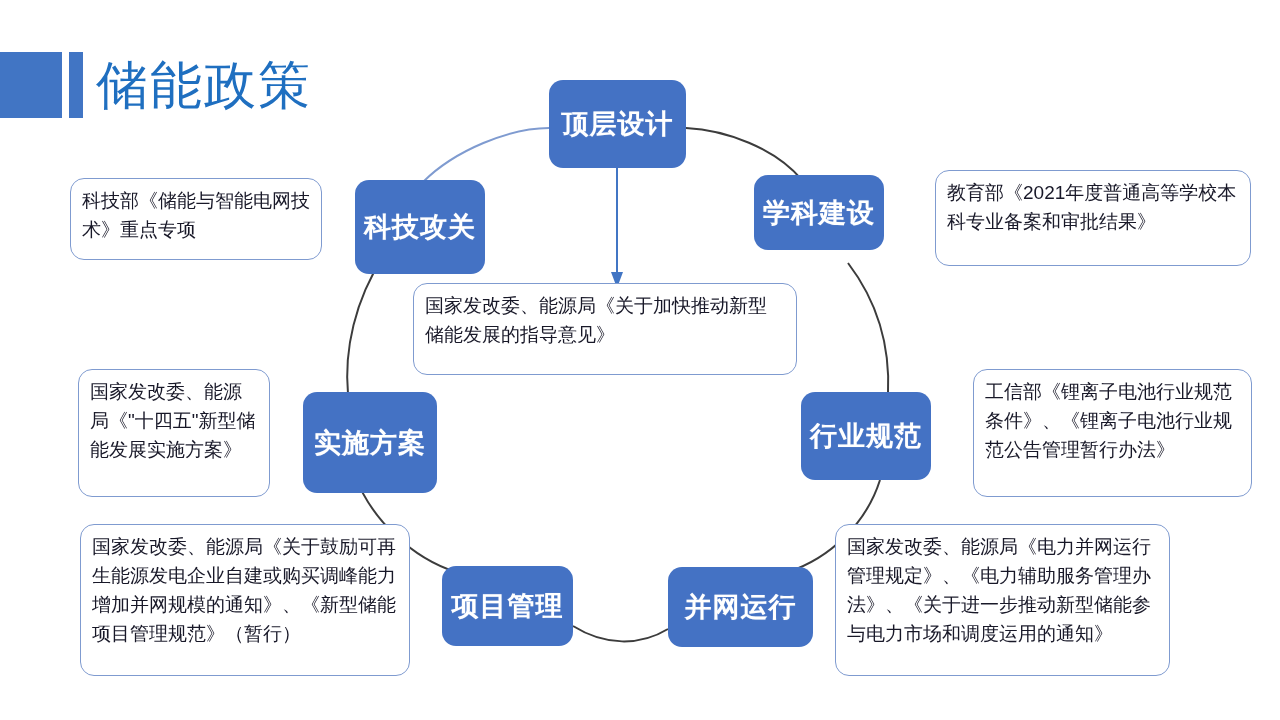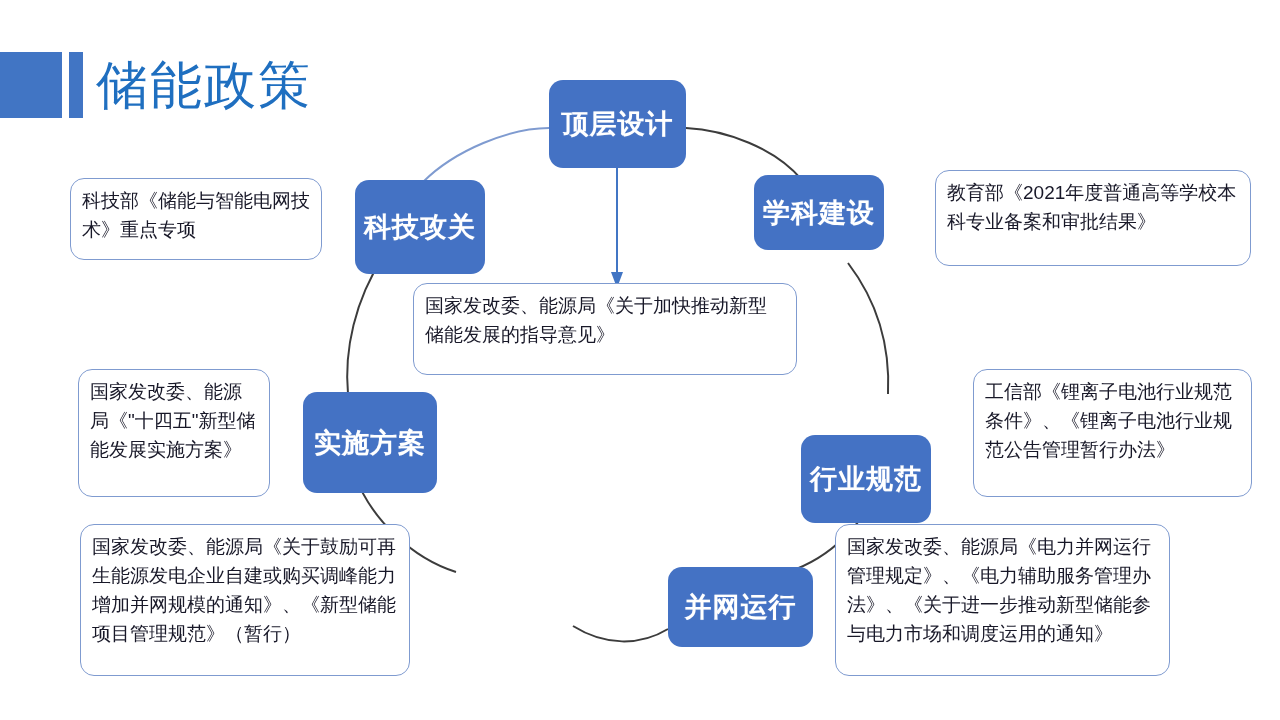--- a/index.html
+++ b/index.html
@@ -74,21 +74,21 @@
     text-align: center;
     box-sizing: border-box;
     padding: 4px 8px;
     letter-spacing: 1px;
     text-shadow: 0 0 1px rgba(255,255,255,0.35);
   }
 
   .node-top        { left: 549px; top: 80px;  width: 137px; height: 88px; }
   .node-discipline { left: 754px; top: 175px; width: 130px; height: 75px; }
   .node-tech       { left: 355px; top: 180px; width: 130px; height: 94px; }
-  .node-standard   { left: 801px; top: 392px; width: 130px; height: 88px; margin-top: 43px; }
+  .node-standard   { left: 801px; top: 392px; width: 130px; height: 88px; }
   .node-plan       { left: 303px; top: 392px; width: 134px; height: 101px; }
   .node-grid       { left: 668px; top: 567px; width: 145px; height: 80px; }
   .node-project    { left: 442px; top: 566px; width: 131px; height: 80px; }
 
   
   .callout {
     position: absolute;
     border: 1.5px solid #7f9bd0;
     border-radius: 14px;
     background: #ffffff;
@@ -144,20 +144,21 @@
 
     <line x1="617" y1="168" x2="617" y2="280" stroke="#4175c4" stroke-width="2" marker-end="url(#arrowhead)"></line>
   </svg>
 
   <div class="node node-top">顶层设计</div>
   <div class="node node-discipline">学科建设</div>
   <div class="node node-tech">科技攻关</div>
   <div class="node node-standard">行业规范</div>
   <div class="node node-plan">实施方案</div>
   <div class="node node-grid">并网运行</div>
+  <div class="node node-project">项目管理</div>
 
   <div class="callout cal-tech">科技部《储能与智能电网技术》重点专项</div>
   <div class="callout cal-discipline">教育部《2021年度普通高等学校本科专业备案和审批结果》</div>
   <div class="callout cal-center">国家发改委、能源局《关于加快推动新型储能发展的指导意见》</div>
   <div class="callout cal-plan">国家发改委、能源局《"十四五"新型储能发展实施方案》</div>
   <div class="callout cal-standard">工信部《锂离子电池行业规范条件》、《锂离子电池行业规范公告管理暂行办法》</div>
   <div class="callout cal-project">国家发改委、能源局《关于鼓励可再生能源发电企业自建或购买调峰能力增加并网规模的通知》、《新型储能项目管理规范》（暂行）</div>
   <div class="callout cal-grid">国家发改委、能源局《电力并网运行管理规定》、《电力辅助服务管理办法》、《关于进一步推动新型储能参与电力市场和调度运用的通知》</div>
 
 </div>

